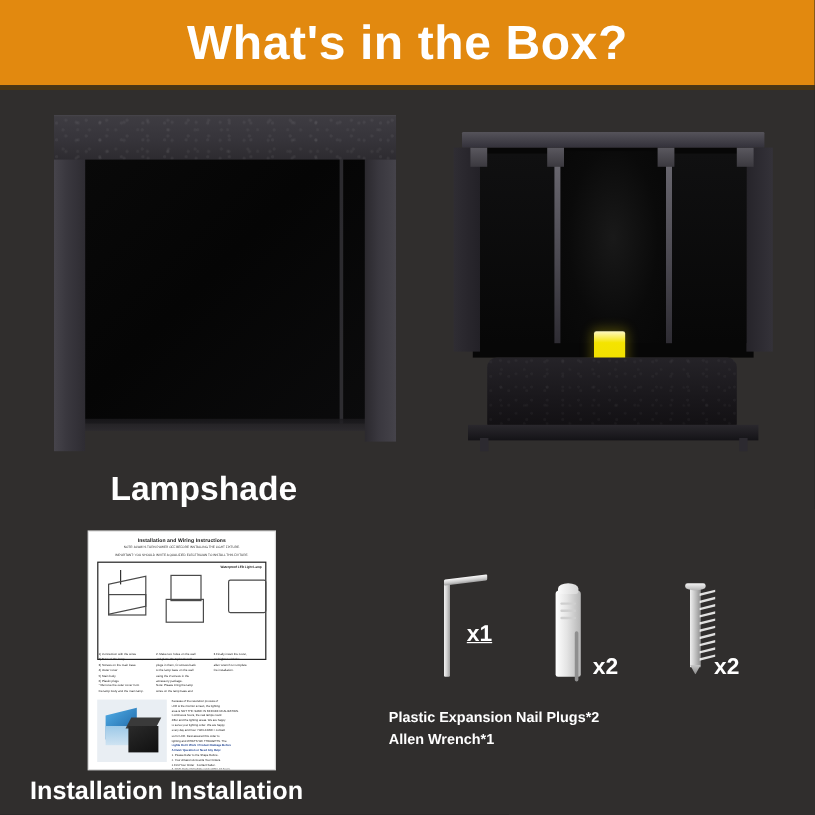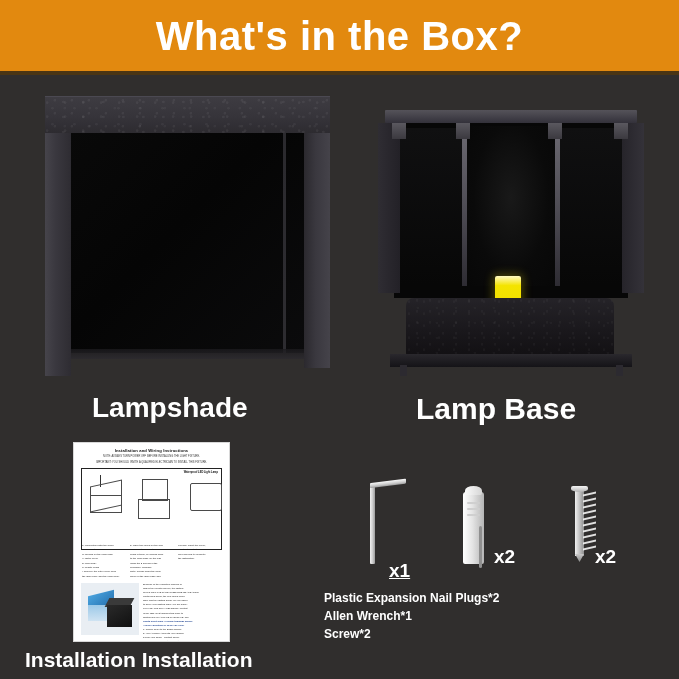--- a/index.html
+++ b/index.html
@@ -448,21 +448,21 @@
     border-radius: 2px 2px 50% 50%;
   }
 
   .hw-count {
     position: absolute;
     color: #ffffff;
     font-weight: bold;
     font-size: 19px;
     white-space: nowrap;
   }
-  .cnt-wrench { left: 389px; top: 560px; text-decoration: underline; }
+  .cnt-wrench { left: 389px; top: 518px; text-decoration: underline; }
   .cnt-plug   { left: 494px; top: 546px; }
   .cnt-screw  { left: 595px; top: 546px; }
 
   
   .acc-list {
     position: absolute;
     left: 324px; top: 590px;
     color: #ffffff;
     font-weight: bold;
     font-size: 12px;
@@ -510,21 +510,20 @@
     <div class="lb-toprail"></div>
     <div class="lb-block">
       <div class="lb-block-tex"></div>
     </div>
     <div class="lb-plate"></div>
     <div class="lb-foot l"></div>
     <div class="lb-foot r"></div>
   </div>
 
   <div class="caption cap-lampshade">Lampshade</div>
-  <div class="caption cap-lampbase">Lamp Base</div>
 
   <div class="sheet">
     <div class="sheet-inner">
       <div class="sheet-title">Installation and Wiring Instructions</div>
       <div class="sheet-sub">NOTE: ALWAYS TURN POWER OFF BEFORE INSTALLING THE LIGHT FIXTURE.</div>
       <div class="sheet-sub">IMPORTANT: YOU SHOULD INVITE A QUALIFIED ELECTRICIAN TO INSTALL THIS FIXTURE.</div>
 
       <div class="sheet-diagram">
         <div class="sd-label">Waterproof LED Light Lamp</div>
         <div class="sd-wire"></div>
@@ -629,16 +628,15 @@
       <div class="sc-thread" style="top:57px"></div>
     </div>
     <div class="sc-tip"></div>
     <div class="sc-head"></div>
   </div>
   <div class="hw-count cnt-screw">x2</div>
 
   <div class="acc-list">
     <div>Plastic Expansion Nail Plugs*2</div>
     <div>Allen Wrench*1</div>
-    <div>Screw*2</div>
   </div>
 
 </div>
 
 </body></html>

